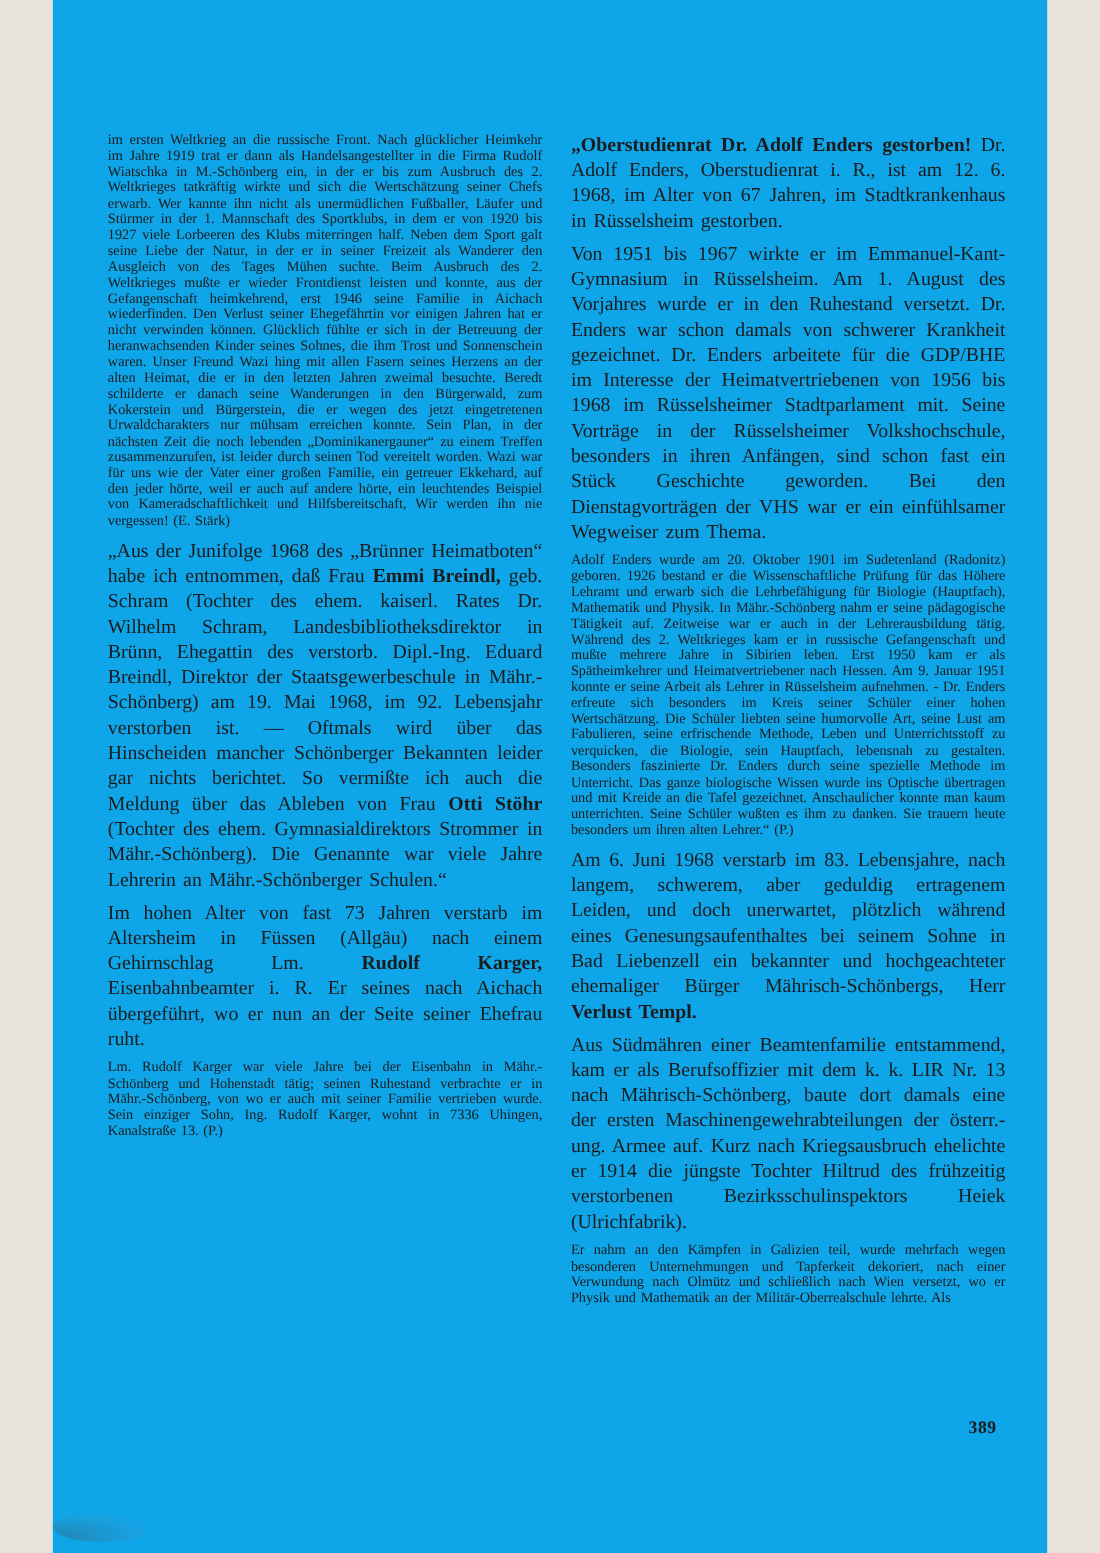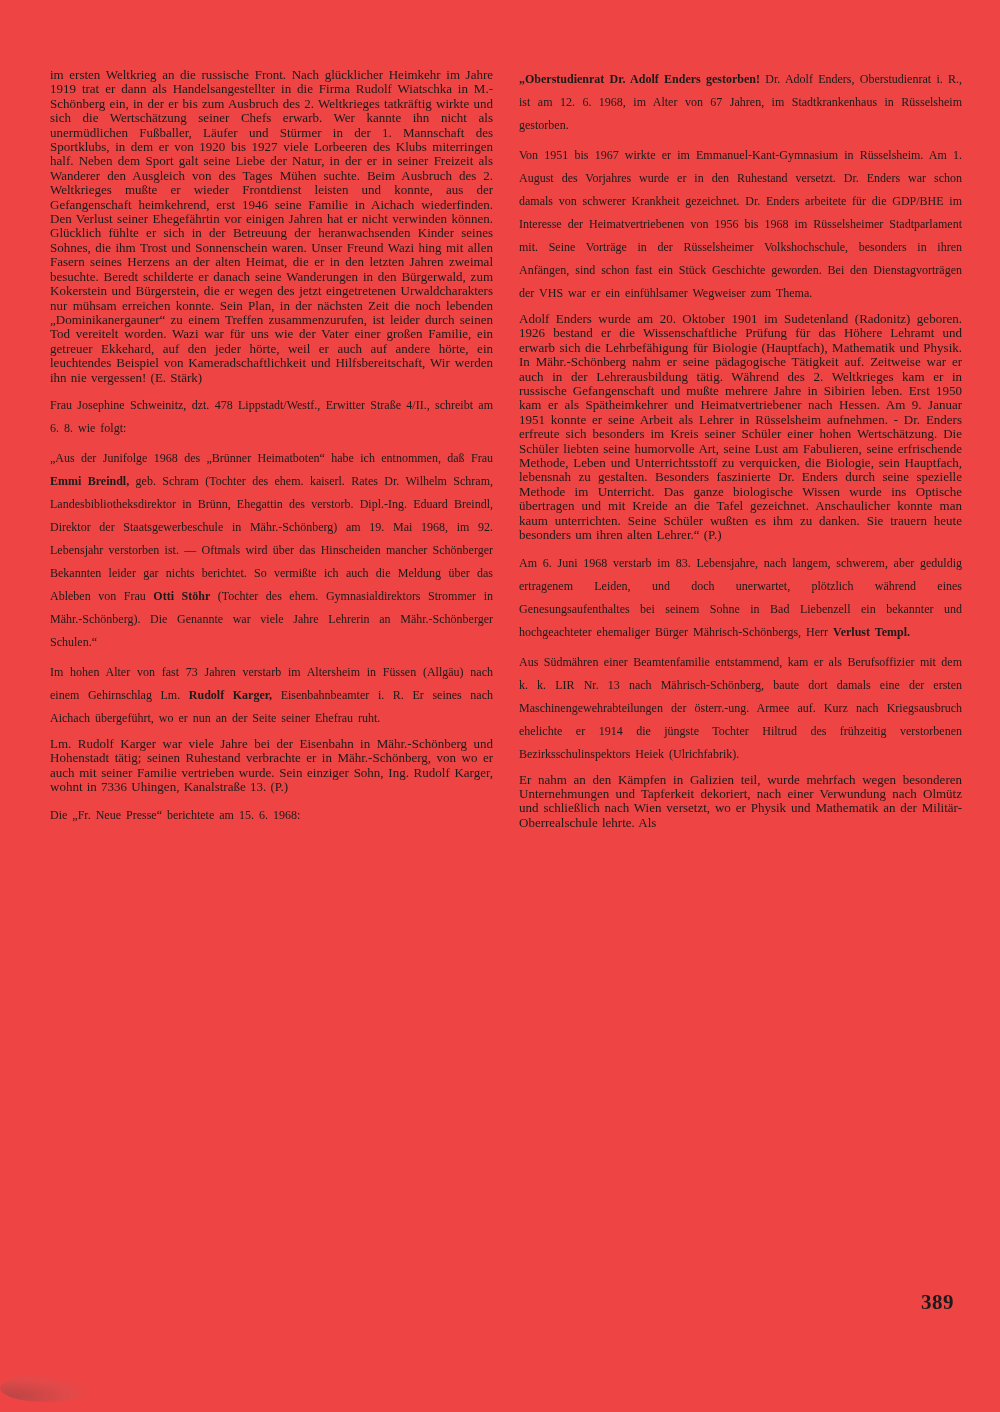--- a/index.html
+++ b/index.html
@@ -2,69 +2,67 @@
 <html lang="de"><head>
 <meta charset="utf-8">
 <style>
   html, body { margin: 0; padding: 0; }
   body {
     background: #e7e4de;
     font-family: "Liberation Serif", serif;
   }
   .page {
     position: relative;
-    width: 1000px;
+    width: 904px;
     height: 1412px;
     margin: 0 auto;
-    background: #ef4444;
+    background: #0ea5e9;
     color: #1b1b1b;
     box-sizing: border-box;
-    padding: 68px 38px 0 50px;
+    padding: 120px 38px 0 50px;
     overflow: hidden;
   }
   .columns { display: flex; gap: 26px; }
   .col { flex: 1; min-width: 0; }
   p.block {
     margin: 0 0 7px 0;
     text-align: justify;
     hyphens: auto;
   }
-  p.large { font-size: 12px; line-height: 23px; word-spacing: 2px; }
+  p.large { font-size: 18px; line-height: 23px; word-spacing: 2px; }
   p.small { font-size: 13px; line-height: 14.4px; margin-bottom: 9px; word-spacing: 1px; }
   .bold { font-weight: bold; }
   .page-number {
     position: absolute;
     right: 46px;
     top: 1290px;
-    font-size: 21px;
+    font-size: 16px;
     font-weight: bold;
     letter-spacing: 0.5px;
   }
   .smudge {
     position: absolute;
     left: 0;
     bottom: 10px;
     width: 90px;
     height: 28px;
     background: radial-gradient(ellipse at 10% 80%, rgba(70,70,70,0.30), rgba(120,120,120,0.10) 55%, transparent 78%);
     border-radius: 50%;
   }
 </style>
 </head>
 <body>
 
 <div class="page">
   <div class="columns">
     <div class="col" id="col-left">
         <p class="block small"><span>im ersten Weltkrieg an die russische Front. Nach glücklicher Heimkehr im Jahre 1919 trat er dann als Handelsangestellter in die Firma Rudolf Wiatschka in M.-Schönberg ein, in der er bis zum Ausbruch des 2. Weltkrieges tatkräftig wirkte und sich die Wertschätzung seiner Chefs erwarb. Wer kannte ihn nicht als unermüdlichen Fußballer, Läufer und Stürmer in der 1. Mannschaft des Sportklubs, in dem er von 1920 bis 1927 viele Lorbeeren des Klubs miterringen half. Neben dem Sport galt seine Liebe der Natur, in der er in seiner Freizeit als Wanderer den Ausgleich von des Tages Mühen suchte. Beim Ausbruch des 2. Weltkrieges mußte er wieder Frontdienst leisten und konnte, aus der Gefangenschaft heimkehrend, erst 1946 seine Familie in Aichach wiederfinden. Den Verlust seiner Ehegefährtin vor einigen Jahren hat er nicht verwinden können. Glücklich fühlte er sich in der Betreuung der heranwachsenden Kinder seines Sohnes, die ihm Trost und Sonnenschein waren. Unser Freund Wazi hing mit allen Fasern seines Herzens an der alten Heimat, die er in den letzten Jahren zweimal besuchte. Beredt schilderte er danach seine Wanderungen in den Bürgerwald, zum Kokerstein und Bürgerstein, die er wegen des jetzt eingetretenen Urwaldcharakters nur mühsam erreichen konnte. Sein Plan, in der nächsten Zeit die noch lebenden „Dominikanergauner“ zu einem Treffen zusammenzurufen, ist leider durch seinen Tod vereitelt worden. Wazi war für uns wie der Vater einer großen Familie, ein getreuer Ekkehard, auf den jeder hörte, weil er auch auf andere hörte, ein leuchtendes Beispiel von Kameradschaftlichkeit und Hilfsbereitschaft, Wir werden ihn nie vergessen! (E. Stärk)</span></p>
-        <p class="block large"><span>Frau Josephine Schweinitz, dzt. 478 Lippstadt/Westf., Erwitter Straße 4/II., schreibt am 6. 8. wie folgt:</span></p>
         <p class="block large"><span>„Aus der Junifolge 1968 des „Brünner Heimatboten“ habe ich entnommen, daß Frau </span><span class="bold">Emmi Breindl,</span><span> geb. Schram (Tochter des ehem. kaiserl. Rates Dr. Wilhelm Schram, Landesbibliotheksdirektor in Brünn, Ehegattin des verstorb. Dipl.-Ing. Eduard Breindl, Direktor der Staatsgewerbeschule in Mähr.-Schönberg) am 19. Mai 1968, im 92. Lebensjahr verstorben ist. — Oftmals wird über das Hinscheiden mancher Schönberger Bekannten leider gar nichts berichtet. So vermißte ich auch die Meldung über das Ableben von Frau </span><span class="bold">Otti Stöhr</span><span> (Tochter des ehem. Gymnasialdirektors Strommer in Mähr.-Schönberg). Die Genannte war viele Jahre Lehrerin an Mähr.-Schönberger Schulen.“</span></p>
         <p class="block large"><span>Im hohen Alter von fast 73 Jahren verstarb im Altersheim in Füssen (Allgäu) nach einem Gehirnschlag Lm. </span><span class="bold">Rudolf Karger,</span><span> Eisenbahnbeamter i. R. Er seines nach Aichach übergeführt, wo er nun an der Seite seiner Ehefrau ruht.</span></p>
         <p class="block small"><span>Lm. Rudolf Karger war viele Jahre bei der Eisenbahn in Mähr.-Schönberg und Hohenstadt tätig; seinen Ruhestand verbrachte er in Mähr.-Schönberg, von wo er auch mit seiner Familie vertrieben wurde. Sein einziger Sohn, Ing. Rudolf Karger, wohnt in 7336 Uhingen, Kanalstraße 13. (P.)</span></p>
-        <p class="block large"><span>Die „Fr. Neue Presse“ berichtete am 15. 6. 1968:</span></p>
       </div>
     <div class="col" id="col-right">
         <p class="block large"><span class="bold">„Oberstudienrat Dr. Adolf Enders gestorben!</span><span> Dr. Adolf Enders, Oberstudienrat i. R., ist am 12. 6. 1968, im Alter von 67 Jahren, im Stadtkrankenhaus in Rüsselsheim gestorben.</span></p>
         <p class="block large"><span>Von 1951 bis 1967 wirkte er im Emmanuel-Kant-Gymnasium in Rüsselsheim. Am 1. August des Vorjahres wurde er in den Ruhestand versetzt. Dr. Enders war schon damals von schwerer Krankheit gezeichnet. Dr. Enders arbeitete für die GDP/BHE im Interesse der Heimatvertriebenen von 1956 bis 1968 im Rüsselsheimer Stadtparlament mit. Seine Vorträge in der Rüsselsheimer Volkshochschule, besonders in ihren Anfängen, sind schon fast ein Stück Geschichte geworden. Bei den Dienstagvorträgen der VHS war er ein einfühlsamer Wegweiser zum Thema.</span></p>
         <p class="block small"><span>Adolf Enders wurde am 20. Oktober 1901 im Sudetenland (Radonitz) geboren. 1926 bestand er die Wissenschaftliche Prüfung für das Höhere Lehramt und erwarb sich die Lehrbefähigung für Biologie (Hauptfach), Mathematik und Physik. In Mähr.-Schönberg nahm er seine pädagogische Tätigkeit auf. Zeitweise war er auch in der Lehrerausbildung tätig. Während des 2. Weltkrieges kam er in russische Gefangenschaft und mußte mehrere Jahre in Sibirien leben. Erst 1950 kam er als Spätheimkehrer und Heimatvertriebener nach Hessen. Am 9. Januar 1951 konnte er seine Arbeit als Lehrer in Rüsselsheim aufnehmen. - Dr. Enders erfreute sich besonders im Kreis seiner Schüler einer hohen Wertschätzung. Die Schüler liebten seine humorvolle Art, seine Lust am Fabulieren, seine erfrischende Methode, Leben und Unterrichtsstoff zu verquicken, die Biologie, sein Hauptfach, lebensnah zu gestalten. Besonders faszinierte Dr. Enders durch seine spezielle Methode im Unterricht. Das ganze biologische Wissen wurde ins Optische übertragen und mit Kreide an die Tafel gezeichnet. Anschaulicher konnte man kaum unterrichten. Seine Schüler wußten es ihm zu danken. Sie trauern heute besonders um ihren alten Lehrer.“ (P.)</span></p>
         <p class="block large"><span>Am 6. Juni 1968 verstarb im 83. Lebensjahre, nach langem, schwerem, aber geduldig ertragenem Leiden, und doch unerwartet, plötzlich während eines Genesungsaufenthaltes bei seinem Sohne in Bad Liebenzell ein bekannter und hochgeachteter ehemaliger Bürger Mährisch-Schönbergs, Herr </span><span class="bold">Verlust Templ.</span></p>
         <p class="block large"><span>Aus Südmähren einer Beamtenfamilie entstammend, kam er als Berufsoffizier mit dem k. k. LIR Nr. 13 nach Mährisch-Schönberg, baute dort damals eine der ersten Maschinengewehrabteilungen der österr.-ung. Armee auf. Kurz nach Kriegsausbruch ehelichte er 1914 die jüngste Tochter Hiltrud des frühzeitig verstorbenen Bezirksschulinspektors Heiek (Ulrichfabrik).</span></p>
         <p class="block small"><span>Er nahm an den Kämpfen in Galizien teil, wurde mehrfach wegen besonderen Unternehmungen und Tapferkeit dekoriert, nach einer Verwundung nach Olmütz und schließlich nach Wien versetzt, wo er Physik und Mathematik an der Militär-Oberrealschule lehrte. Als</span></p>
       </div>
   </div>

